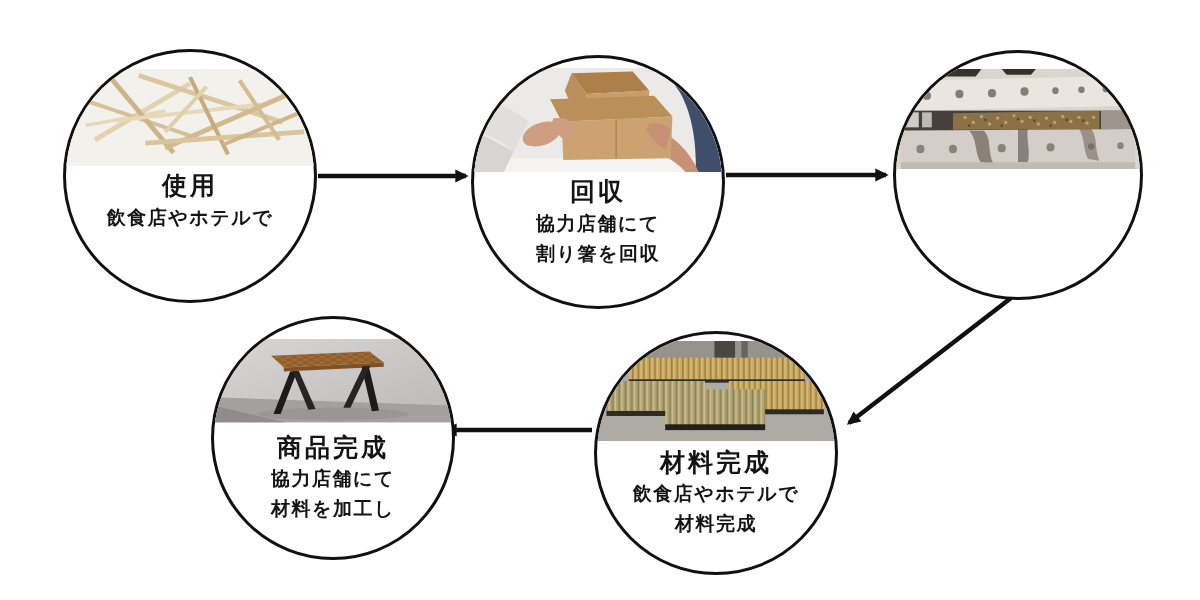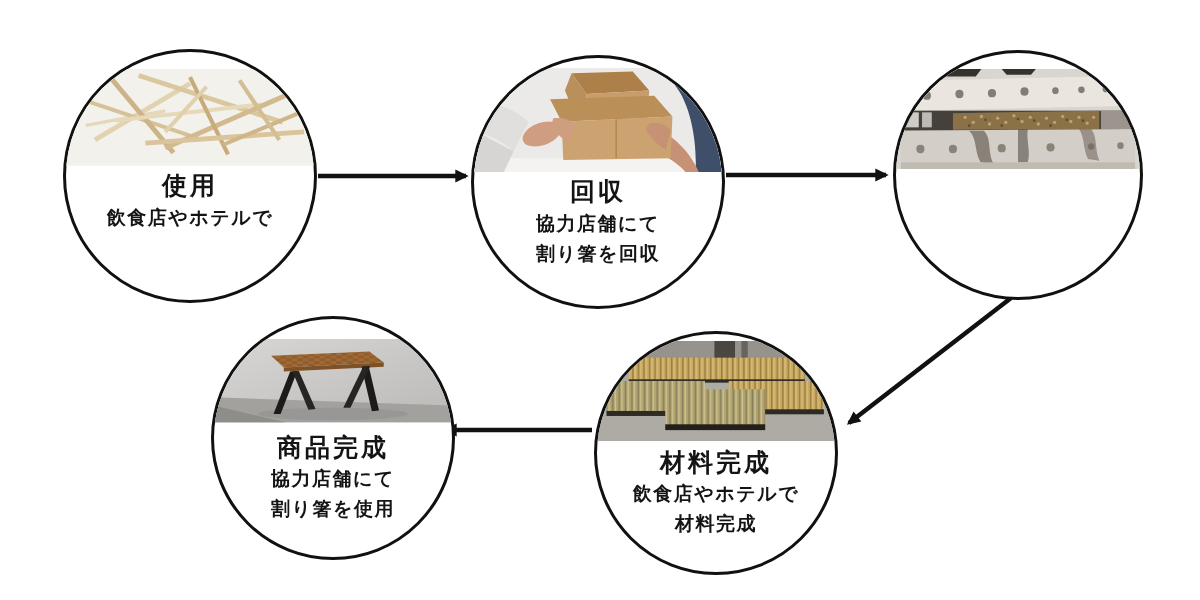--- a/index.html
+++ b/index.html
@@ -248,17 +248,17 @@
         <polygon points="88,41 214,34 214,40 88,47" fill="#7e5226"></polygon>
         <polygon points="96,47 105,46 84,108 75,108" fill="#1c1b1a"></polygon>
         <polygon points="99,47 107,46 128,101 119,102" fill="#262524"></polygon>
         <polygon points="186,40 195,39 208,103 199,104" fill="#1c1b1a"></polygon>
         <polygon points="188,40 197,39 172,99 163,99" fill="#262524"></polygon>
       </svg>
     </div>
     <div class="node-title">商品完成</div>
     <div class="node-desc">
       <div>協力店舗にて</div>
-      <div>割り箸を使用</div>
+      <div>材料を加工し</div>
     </div>
   </div>
 
 </div>
 
 </body></html>

